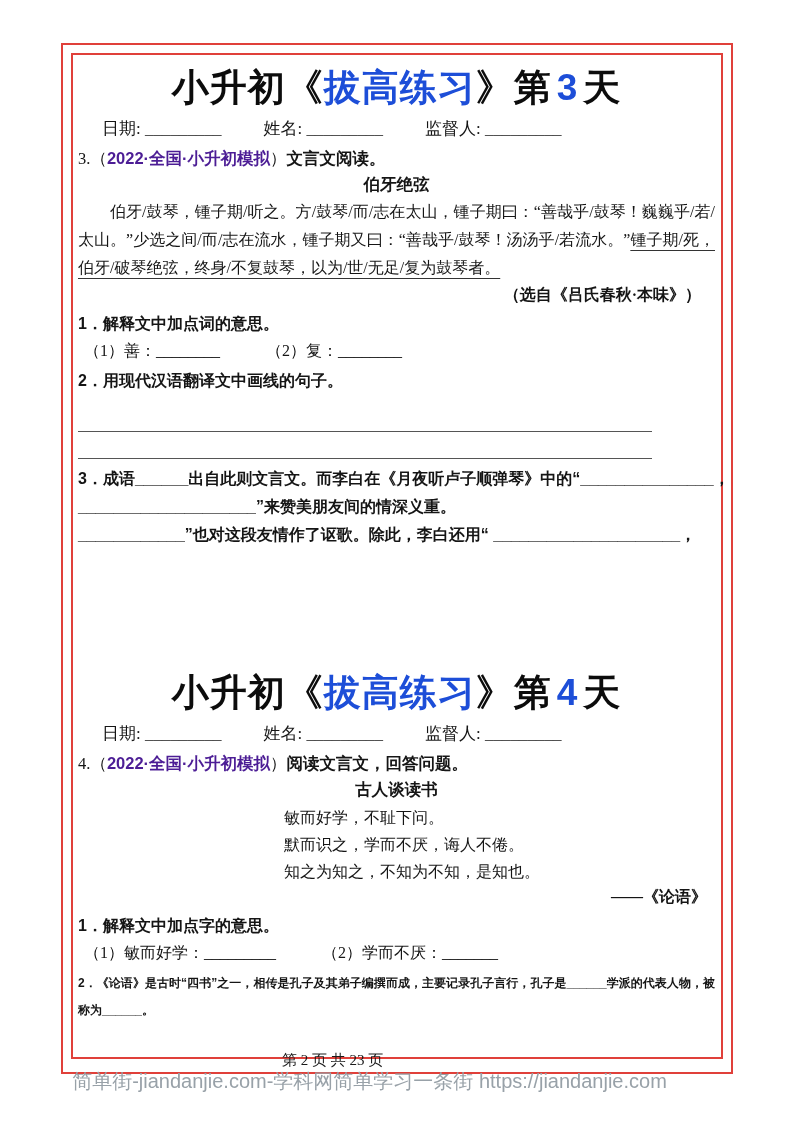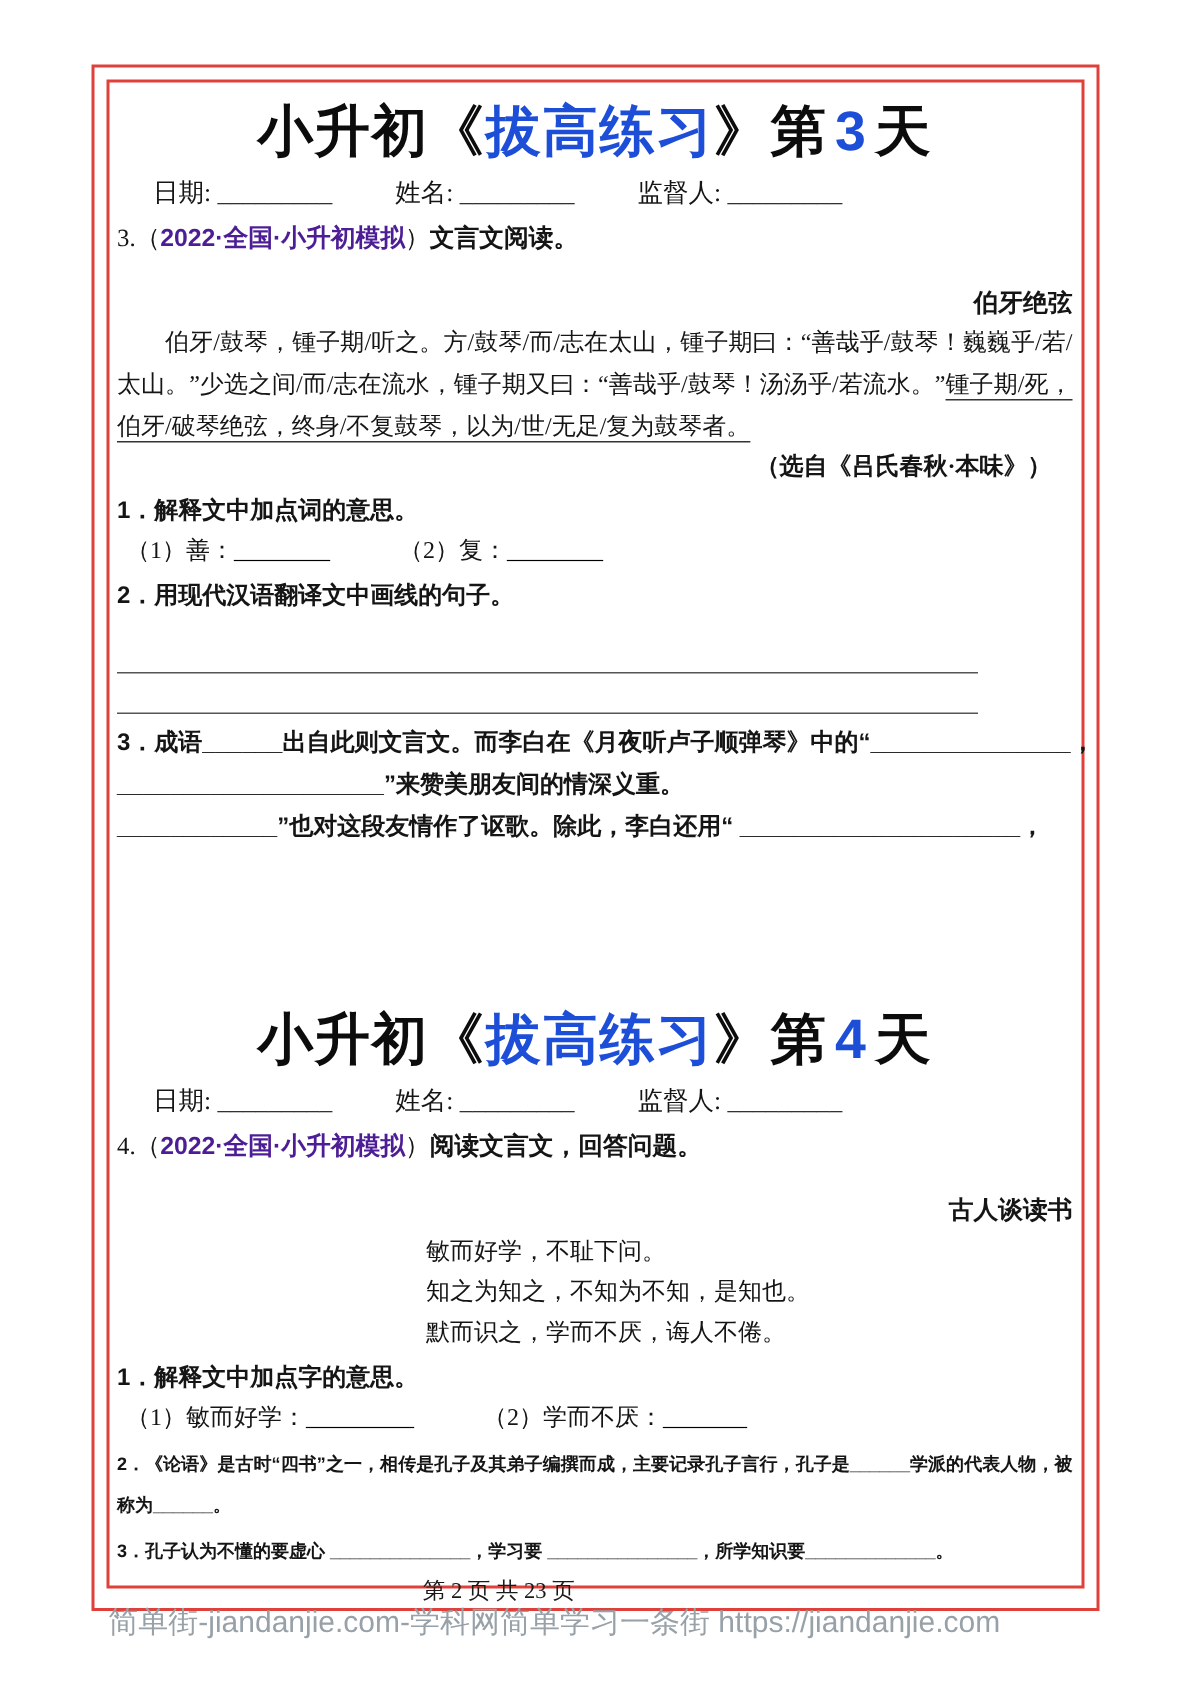--- a/index.html
+++ b/index.html
@@ -25,21 +25,21 @@
 
   .fields { display: flex; margin: 7px 0 0 24px; font-size: 17px; line-height: 24px; }
   .field { margin-right: 42px; white-space: nowrap; }
   .field .blank { letter-spacing: 0; color: #333; }
 
   .intro { margin-top: 6px; font-size: 16.5px; line-height: 23px; }
   .intro .qnum { font-family: "Liberation Serif", serif; }
   .intro .tag { color: #4c1d95; font-weight: bold; font-family: "Liberation Sans", "DejaVu Sans", sans-serif; }
   .intro .task { font-weight: bold; font-family: "Liberation Sans", "DejaVu Sans", sans-serif; }
 
-  .passage-title { text-align: right; font-size: 16.5px; font-weight: bold; margin-top: 19px; line-height: 24px; }
+  .passage-title { text-align: center; font-size: 16.5px; font-weight: bold; margin-top: 3px; line-height: 24px; }
 
   .passage { font-size: 16px; line-height: 28px; text-align: justify; text-indent: 2em; margin-top: 1px; }
   .uline { text-decoration: underline; text-underline-offset: 5px; text-decoration-thickness: 1px; text-decoration-color: #333; }
   .emph { position: relative; }
   .emph::after { content: "•"; position: absolute; left: 50%; transform: translateX(-50%);
                  top: 1.02em; font-size: 0.5em; line-height: 1; color: #151515; }
 
   .source { text-align: right; font-size: 16px; font-weight: bold; margin: 1px 14px 0 0; line-height: 24px; }
   .attrib  { text-align: right; font-size: 16px; font-weight: bold; margin: 0 8px 0 0; line-height: 24px; }
 
@@ -120,30 +120,30 @@
         <div class="field"><span>姓名:</span> <span class="blank">_________</span></div>
         <div class="field"><span>监督人:</span> <span class="blank">_________</span></div>
       </div>
 
       <p class="intro"><span class="qnum">4.</span><span>（</span><span class="tag">2022·全国·小升初模拟</span><span>）</span><span class="task">阅读文言文，回答问题。</span></p>
 
       <div class="passage-title">古人谈读书</div>
 
       <div class="poem">
         <div>敏而好学，不耻下问。</div>
+        <div>默而识之，学而不厌，诲人不倦。</div>
         <div>知之为知之，不知为不知，是知也。</div>
-        <div>默而识之，学而不厌，诲人不倦。</div>
       </div>
 
+      <div class="attrib">——《论语》</div>
 
       <p class="stem">1．解释文中加点字的意思。</p>
       <div class="subitems"><span>（1）</span><span class="emph">敏</span><span>而好学：</span><span class="blank">_________</span><span class="item2">（2）学而不</span><span class="emph">厌</span><span>：</span><span class="blank">_______</span></div>
 
       <p class="flowq">2．《论语》是古时“四书”之一，相传是孔子及其弟子编撰而成，主要记录孔子言行，孔子是______学派的代表人物，被称为______。</p>
-      <p class="flowq">3．孔子认为不懂的要虚心 ______________，学习要 _______________，所学知识要_____________。</p>
     </section>
 
   </div>
 
   <div class="page-info">第 2 页 共 23 页</div>
   <div class="watermark">简单街-jiandanjie.com-学科网简单学习一条街 https://jiandanjie.com</div>
 
 </div>
 
 </body></html>

